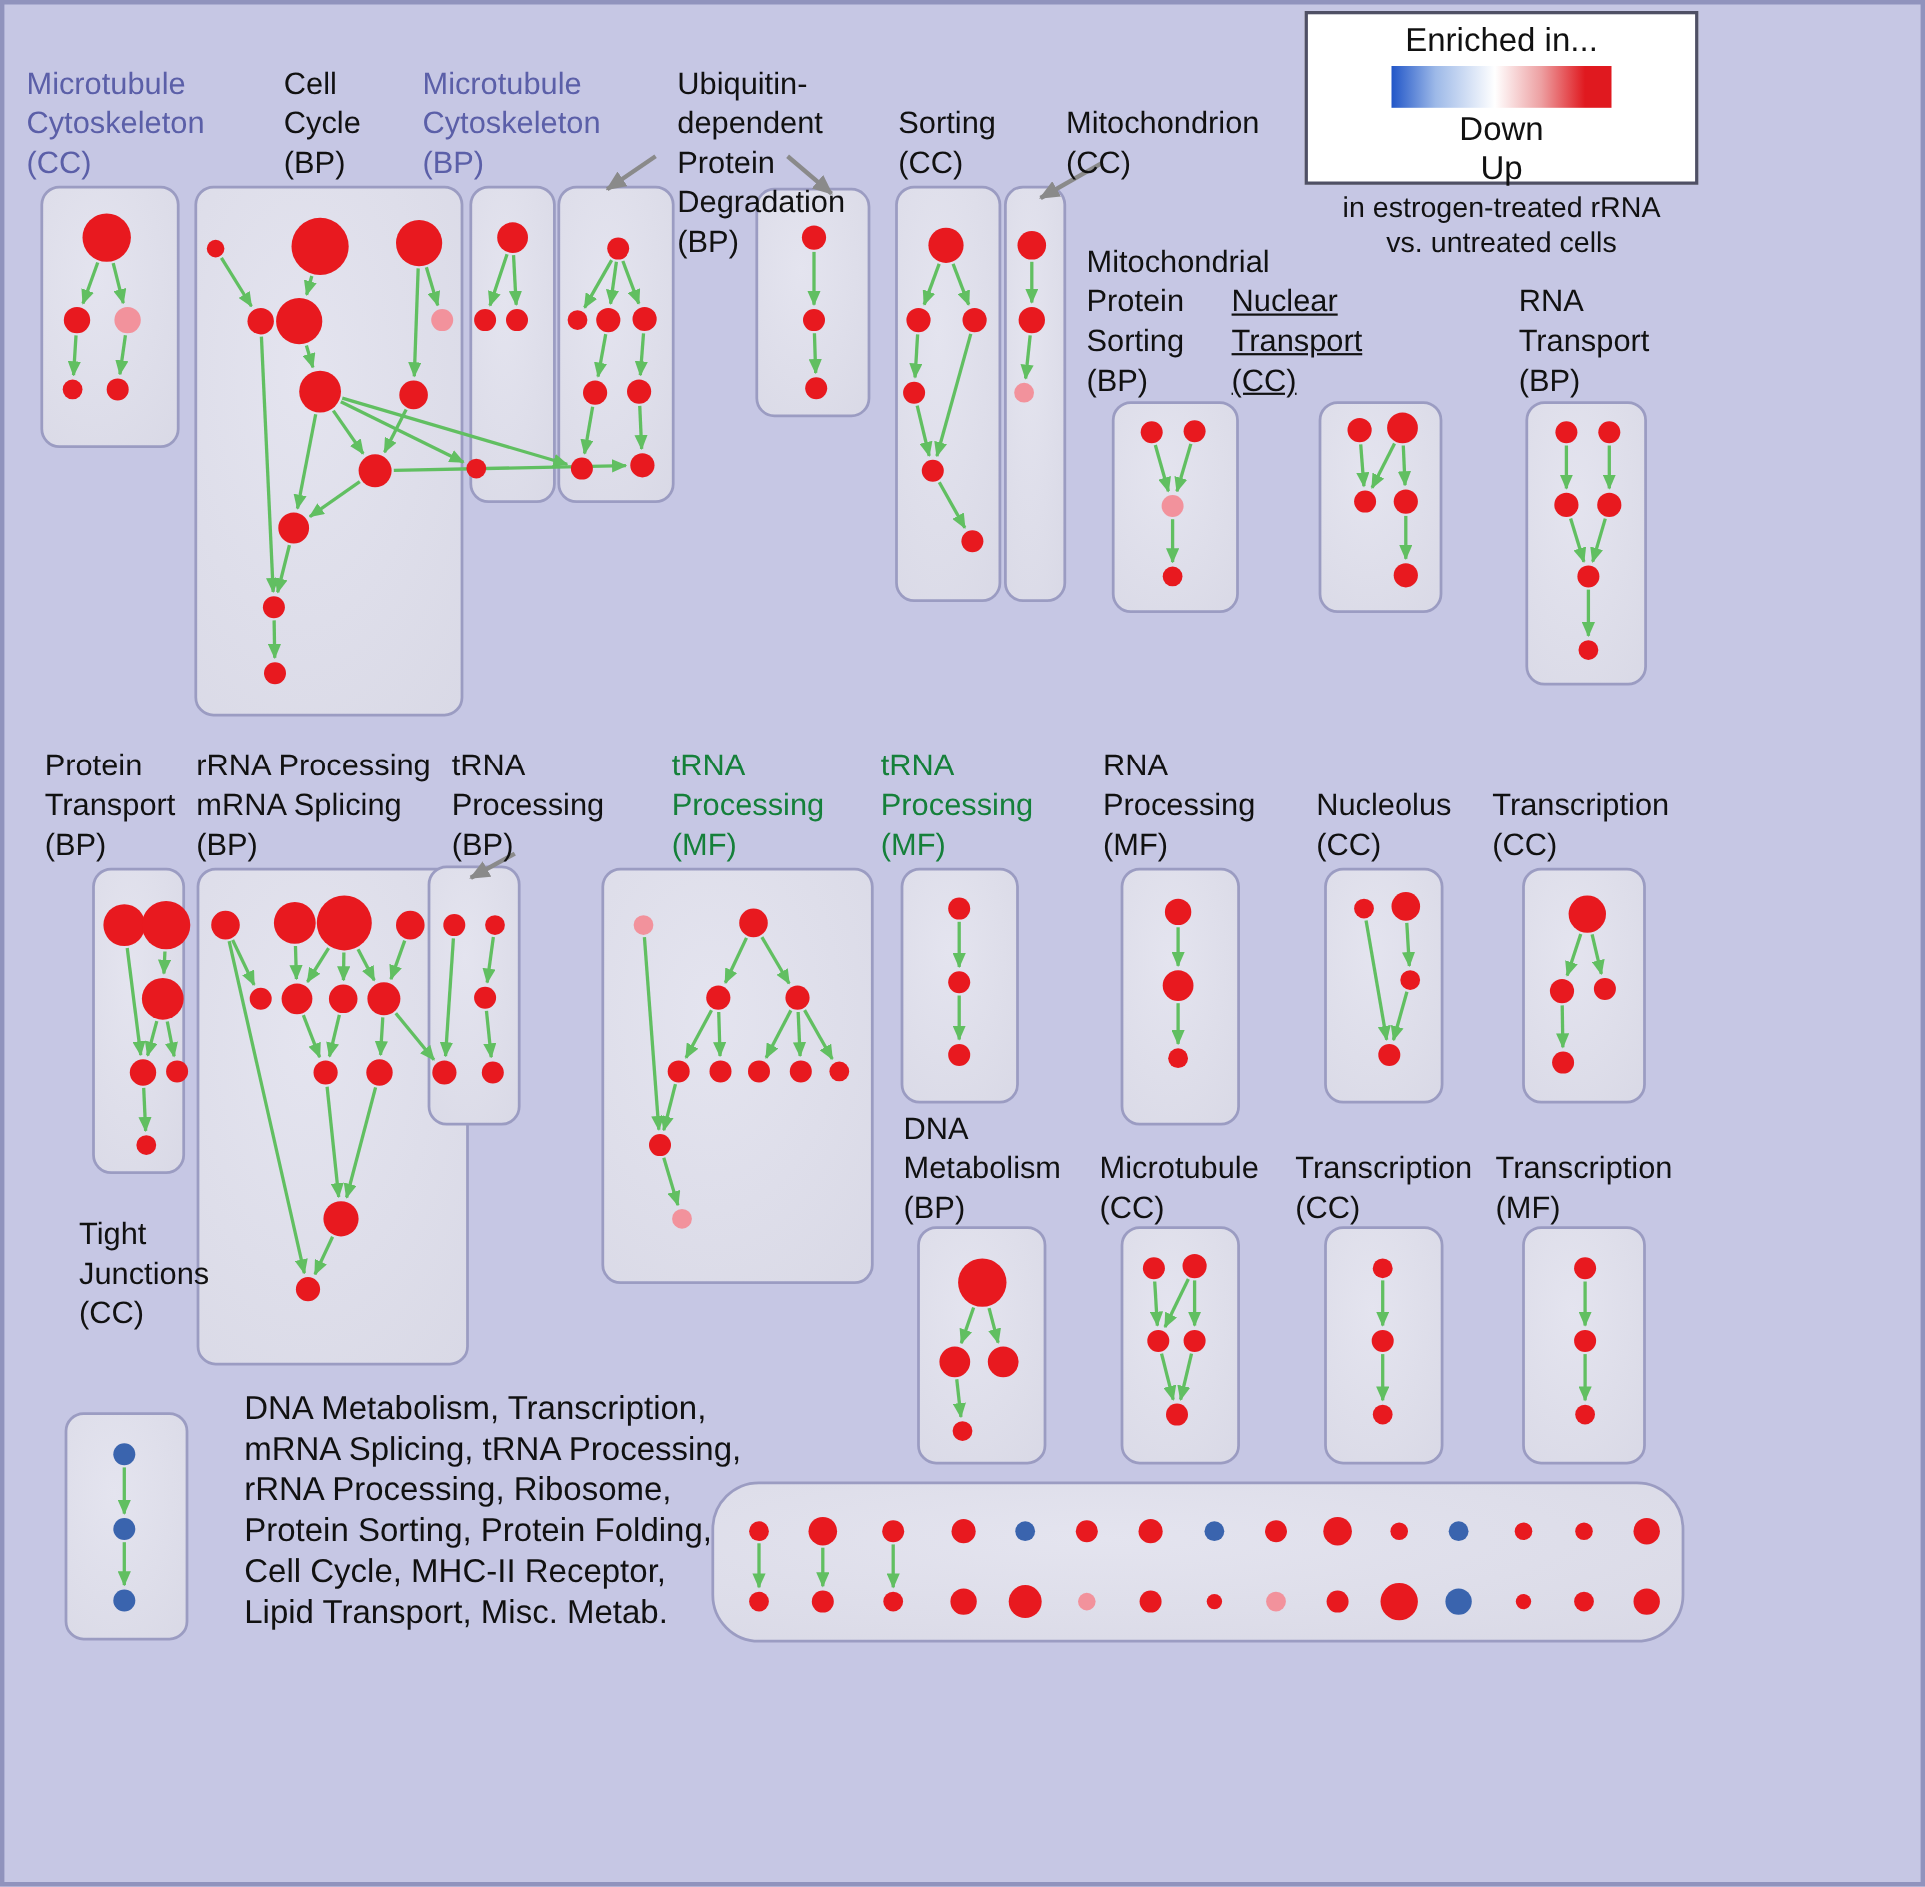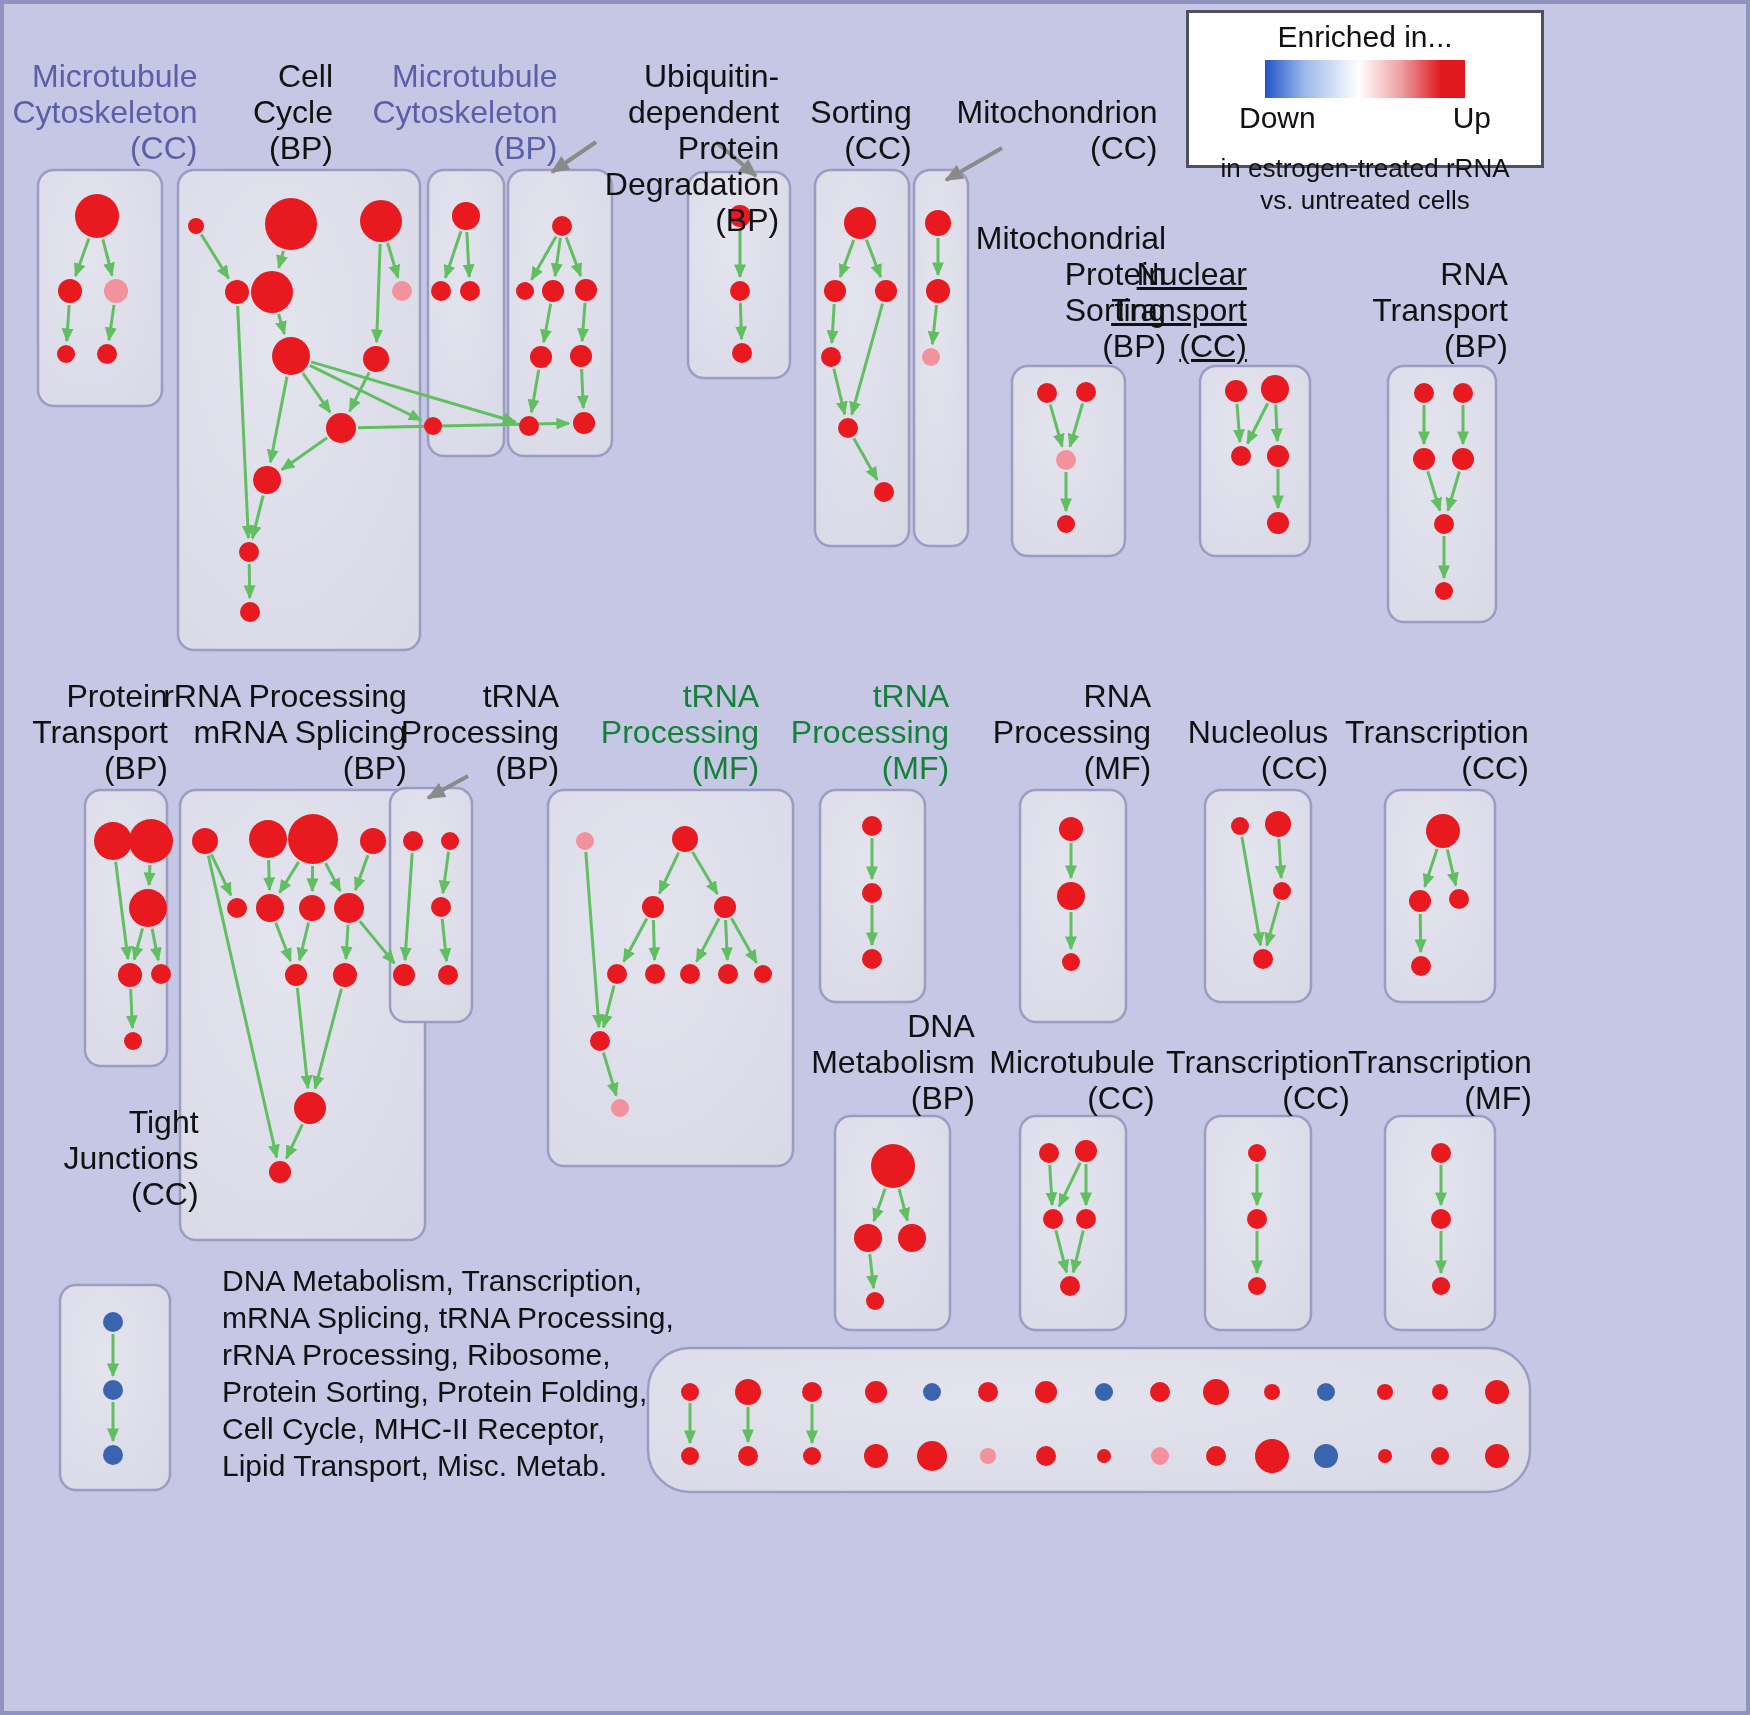--- a/index.html
+++ b/index.html
@@ -14,23 +14,23 @@
     height:1715px;
     background:#c6c7e4;
     box-shadow:inset 0 0 0 4px #9093bd;
     overflow:hidden;
   }
   svg.diagram{position:absolute;left:0;top:0;}
   #labels{position:absolute;left:0;top:0;width:100%;height:100%;}
   .group-label{
     position:absolute;
     transform:translateX(-50%);
-    text-align:right;
+    text-align:left;
     white-space:pre-line;
-    font-size:32px;
+    font-size:28px;
     line-height:36px;
     color:#111;
   }
   .misc-text{
     position:absolute;
     white-space:pre-line;
     font-size:30px;
     line-height:37px;
     color:#111;
     text-align:left;
@@ -39,22 +39,22 @@
     position:absolute;
     background:#ffffff;
     border:3px solid #4f5065;
     box-sizing:border-box;
     text-align:center;
   }
   .legend-title{font-size:30px;line-height:36px;margin-top:6px;}
   .legend-bar{width:200px;height:38px;margin:5px auto 0 auto;}
   .legend-row{
     display:flex;justify-content:space-between;
-    width:252px;margin:2px auto 16px auto;
-    font-size:30px;line-height:36px;
+    width:252px;margin:2px auto 0 auto;
+    font-size:30px;line-height:36px;flex-direction:column;
   }
   .legend-sub{font-size:26px;line-height:32px;}
 </style>
 </head>
 <body>
 
 <div class="canvas">
 
   <svg id="diagram" class="diagram" width="1750" height="1715" viewBox="0 0 1750 1715">
       <defs>

